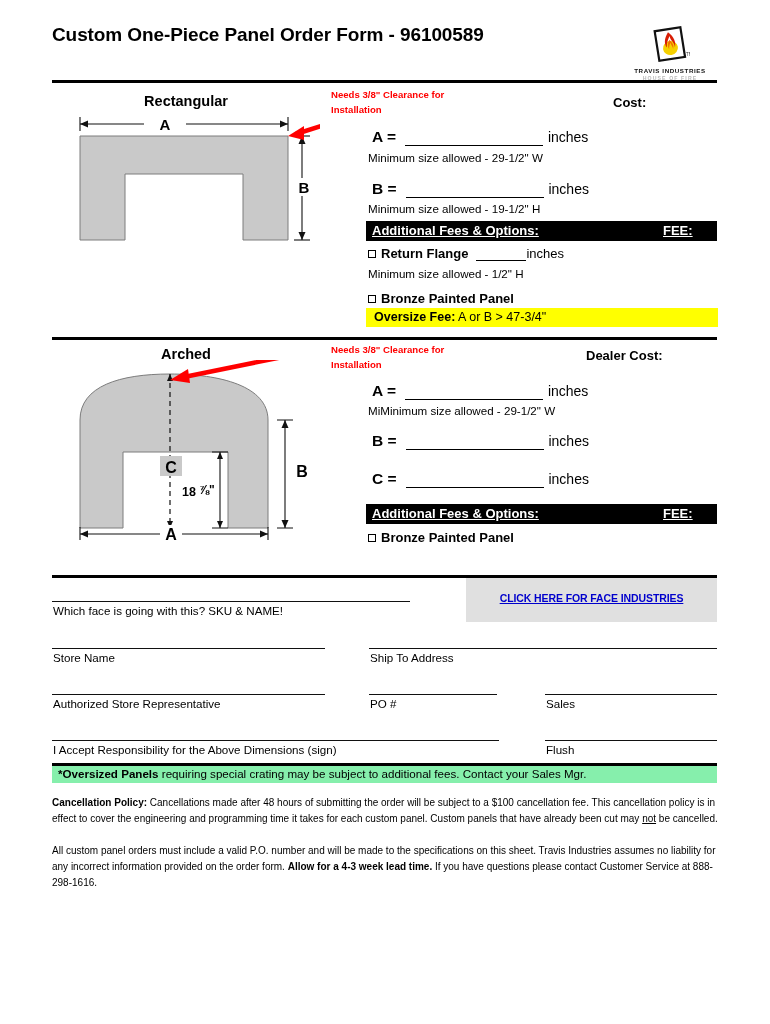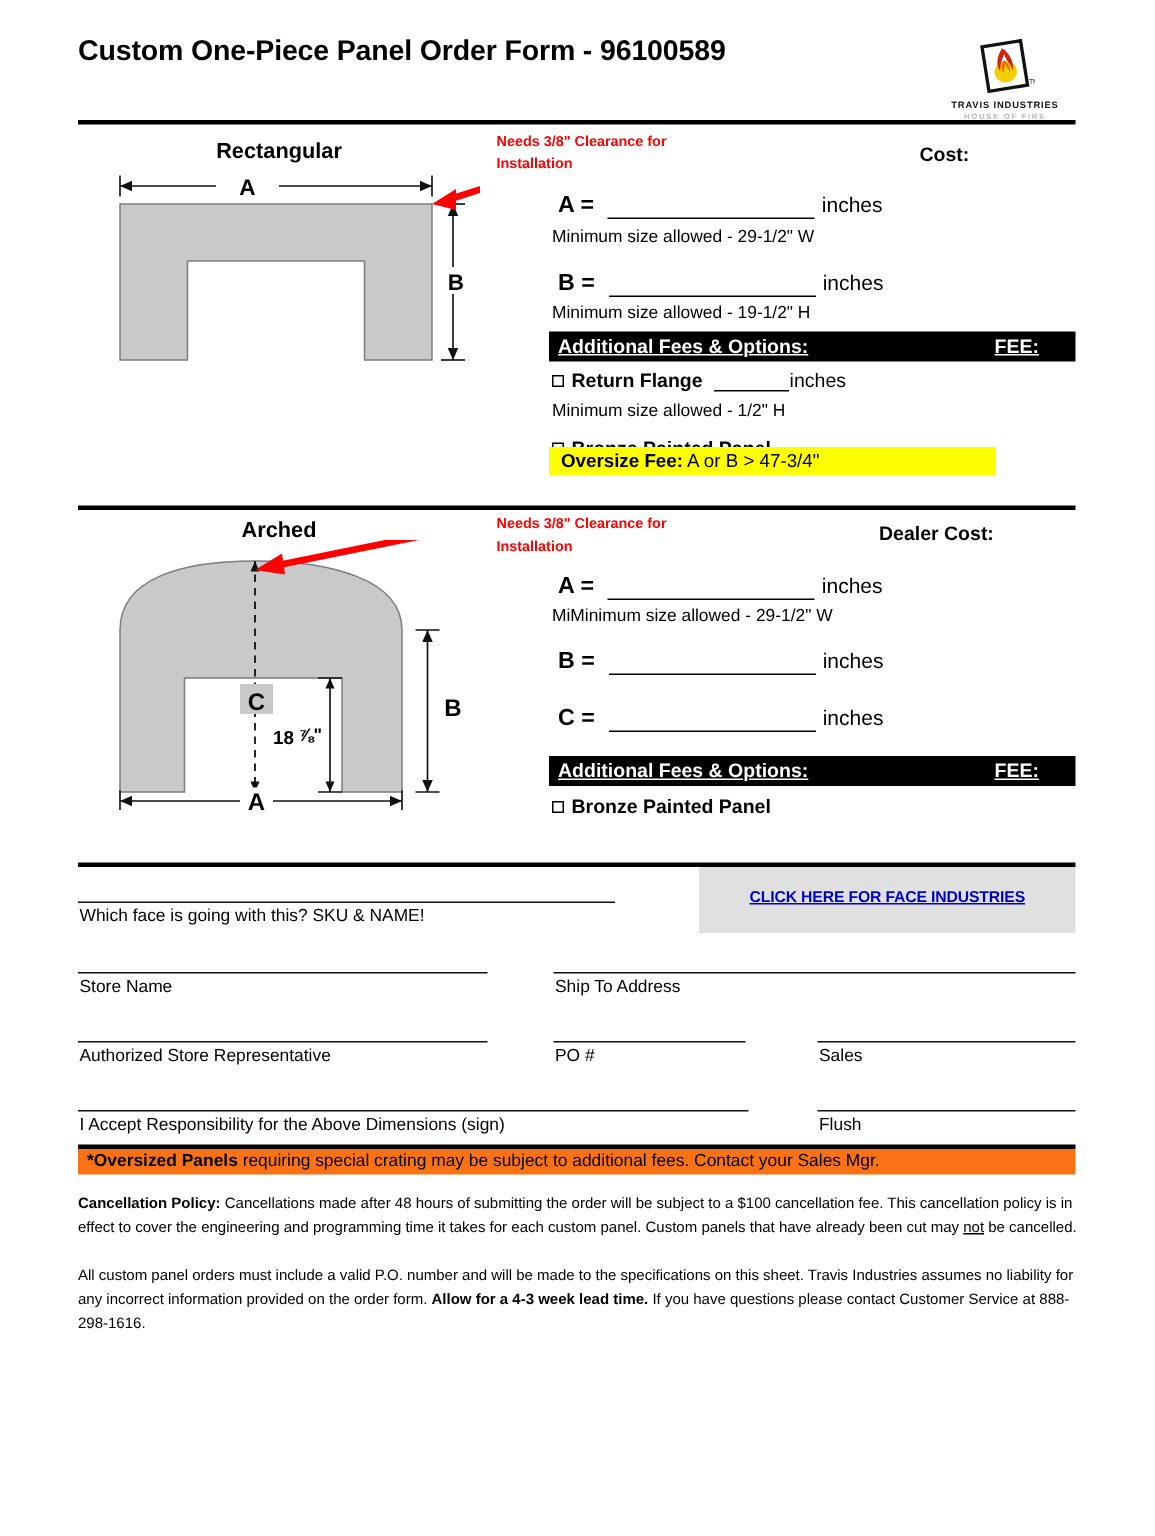--- a/index.html
+++ b/index.html
@@ -69,21 +69,21 @@
   .f-lbl  { position:absolute; font-size:11.6px; white-space:nowrap; }
 
   .facebox {
     position:absolute; background:#e0e0e0;
   }
   .facelink {
     position:absolute; width:100%; text-align:center; font-size:10.5px; font-weight:bold;
     color:#0000cc; text-decoration:underline; letter-spacing:-0.1px;
   }
 
-  .oversize-note { position:absolute; background:#f97316; height:17px; }
+  .oversize-note { position:absolute; background:#86efac; height:17px; }
   .oversize-note .on-txt { position:absolute; left:6px; top:1px; font-size:11.6px; white-space:nowrap; }
 
   .policy { position:absolute; font-size:10px; line-height:16px; width:680px; }
   .policy b { font-weight:bold; }
   .policy u { text-decoration:underline; }
   .policy p { margin:0; }
   .policy .gap { height:16px; }
 </style>
 </head>
 <body>
@@ -170,21 +170,21 @@
 
   <div class="chk-row" style="left:368px; top:246px;">
     <span class="chkbox"></span><span>Return Flange</span><span class="dim-blank" style="width:50px; height:15px; margin-left:8px;"></span><span style="font-weight:normal; font-size:13px;">inches</span>
   </div>
   <div class="min-note" style="left:368px; top:267px;">Minimum size allowed - 1/2" H</div>
 
   <div class="chk-row" style="left:368px; top:291px;">
     <span class="chkbox"></span><span>Bronze Painted Panel</span>
   </div>
 
-  <div class="yellowbar" style="left:366px; top:298px; width:298px;">
+  <div class="yellowbar" style="left:366px; top:308px; width:352px;">
     <span class="yb-txt"><b>Oversize Fee:</b><span> A or B &gt; 47-3/4"</span></span>
   </div>
 
   <div class="rule" style="top:337px;"></div>
 
   <div class="sec-title" style="left:66px; top:346px;">Arched</div>
 
   <div class="clearance" style="left:331px; top:343px;">
     <div>Needs 3/8" Clearance for</div>
     <div>Installation</div>

